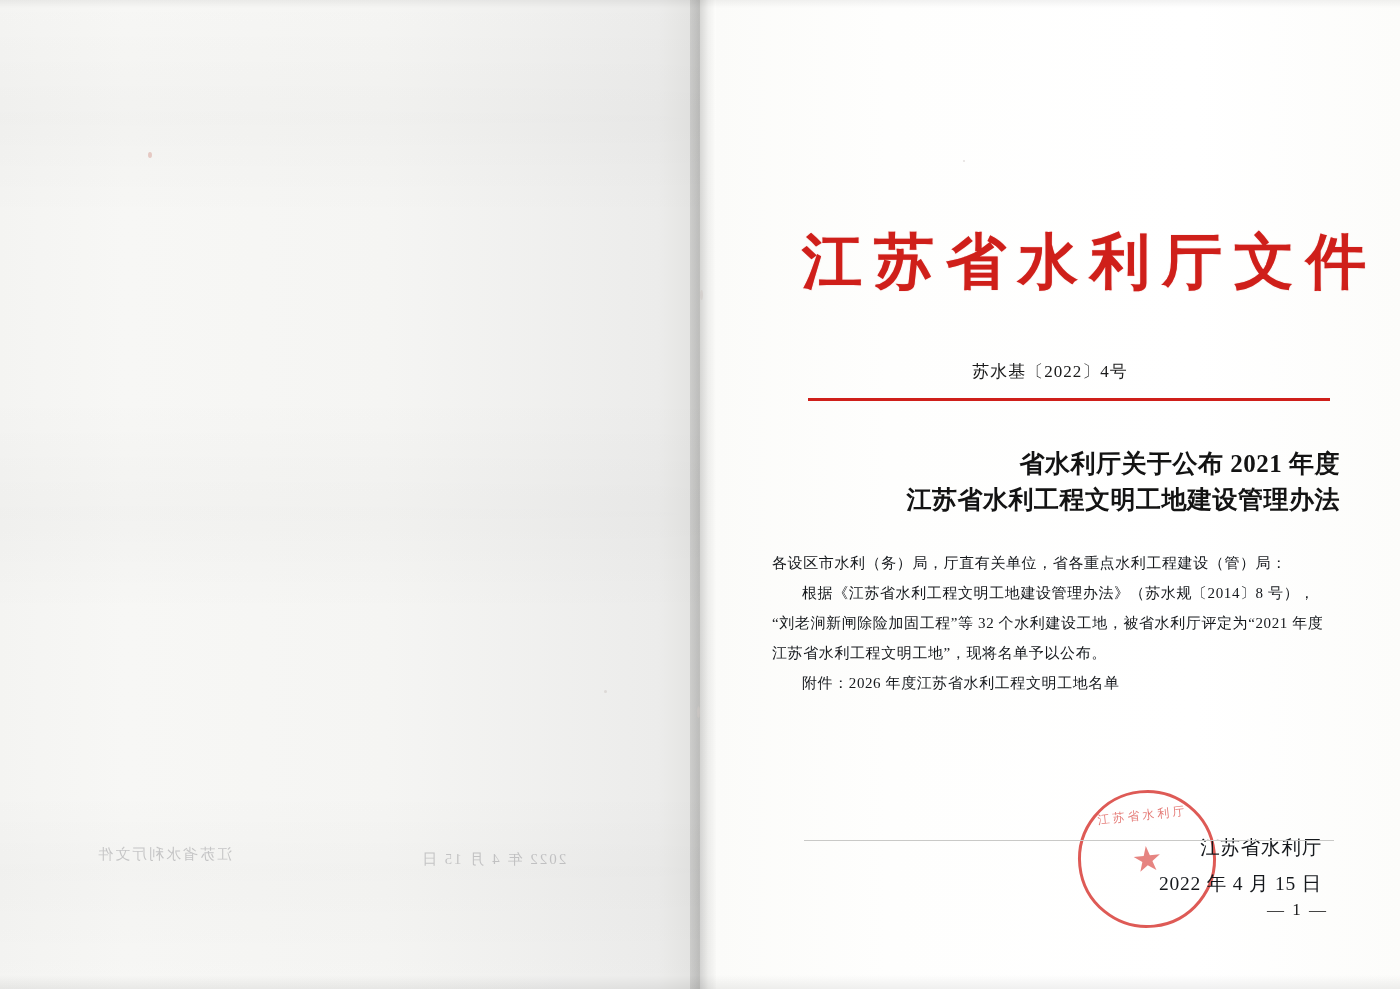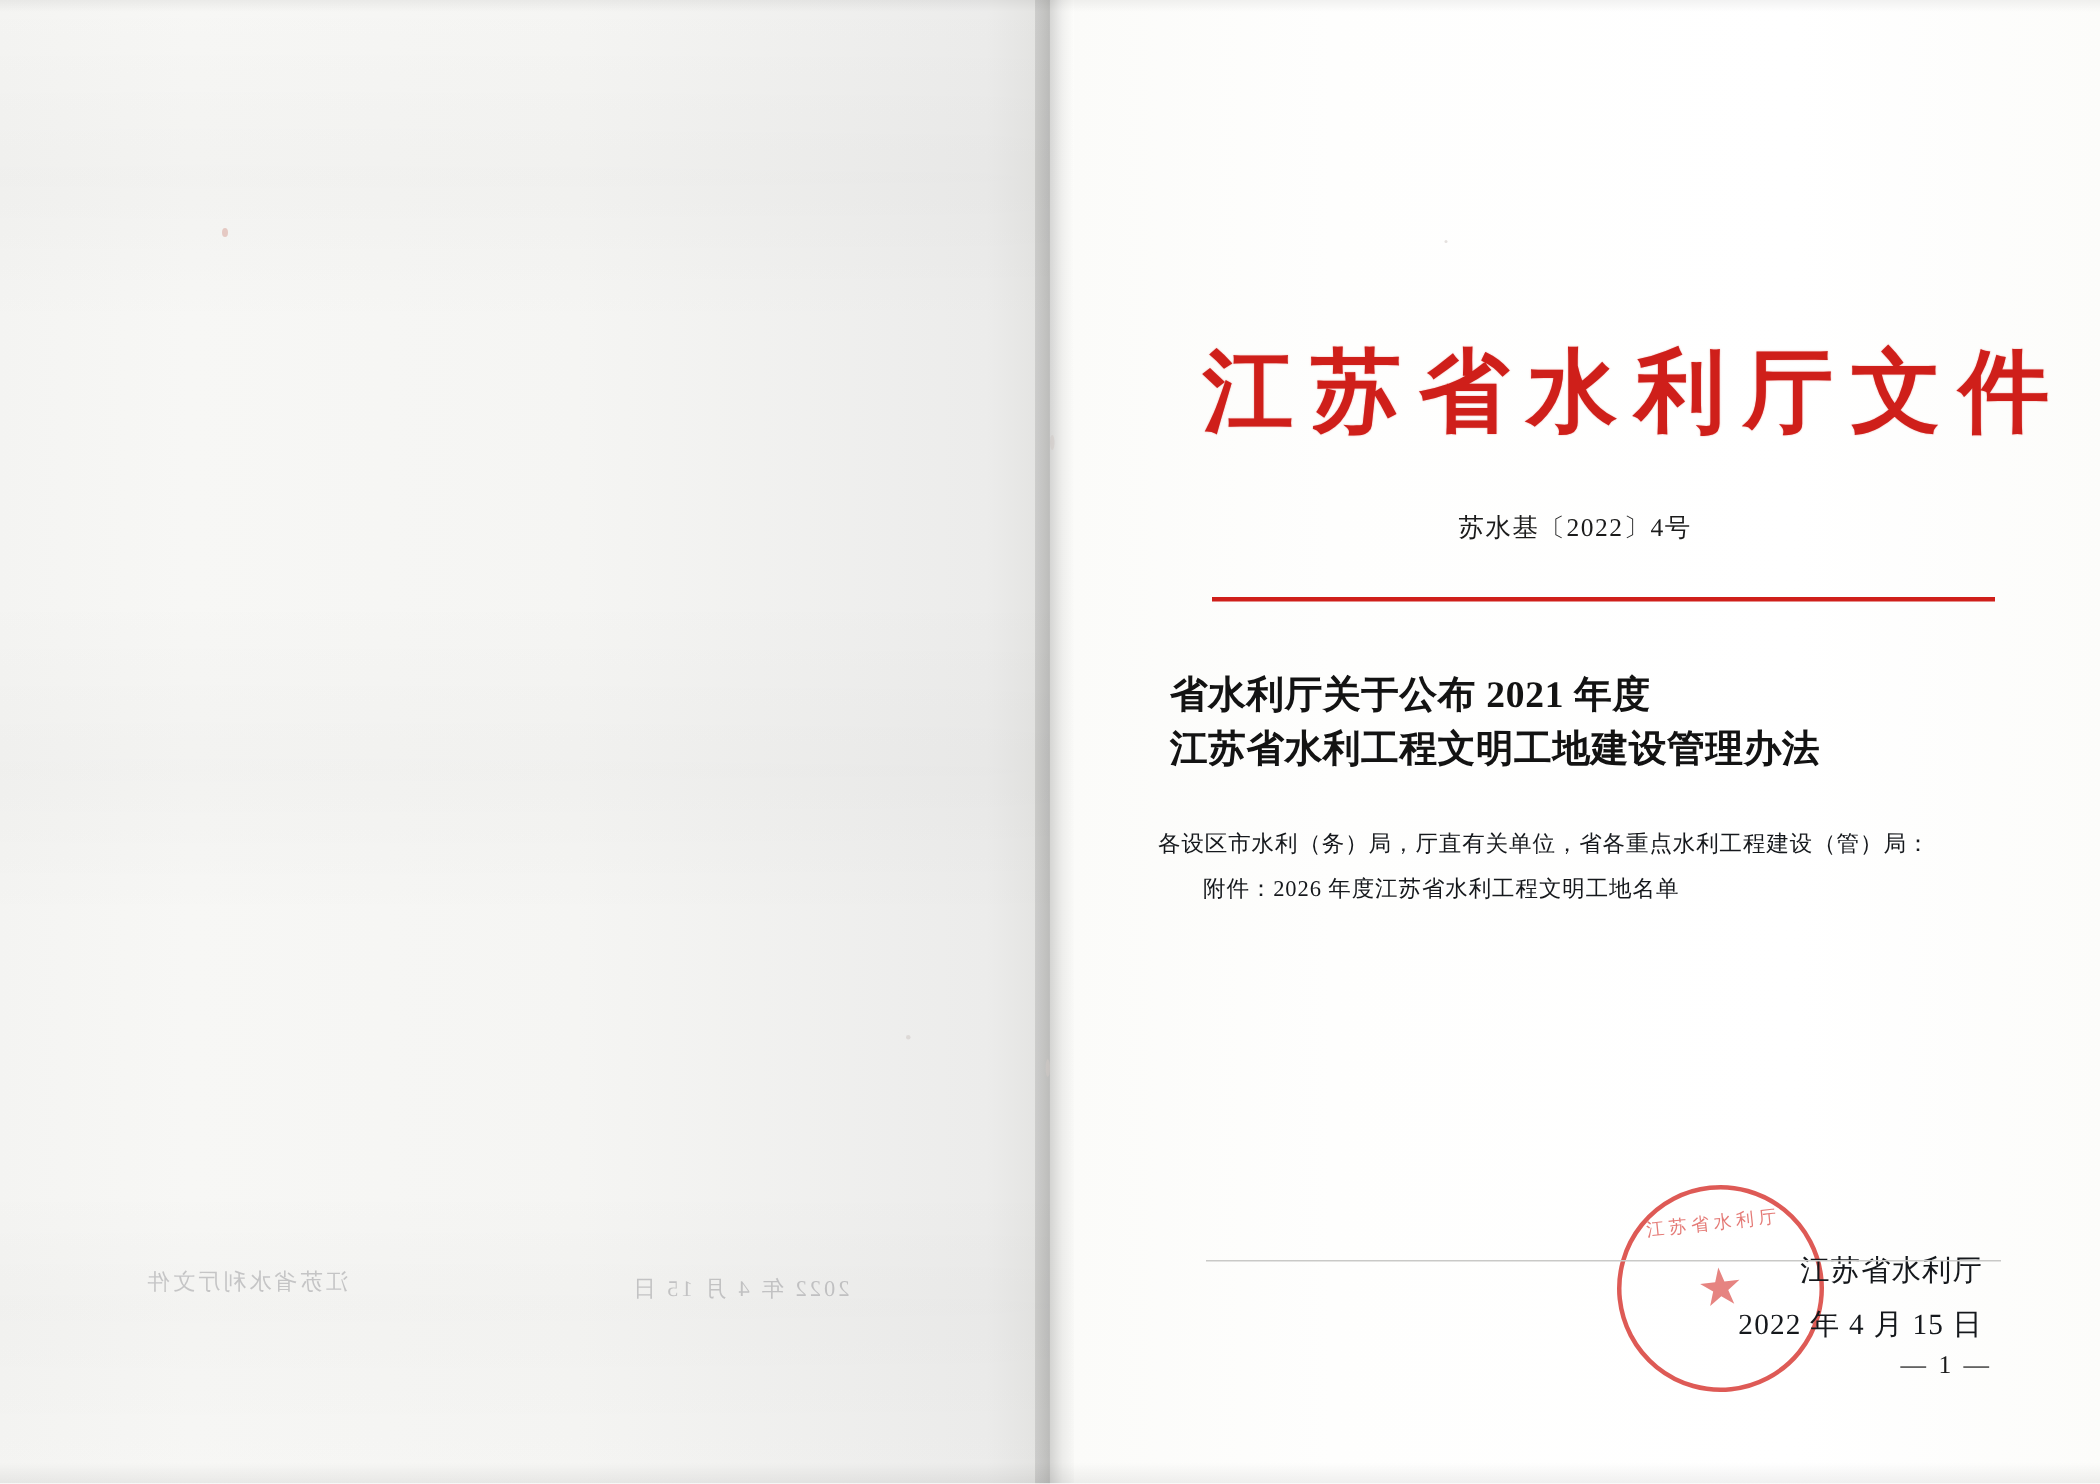--- a/index.html
+++ b/index.html
@@ -95,21 +95,21 @@
     letter-spacing: 12px;
     text-indent: 12px;
     line-height: 1.1;
     white-space: nowrap;
     text-shadow: 0 0 1px rgba(207,31,26,0.5);
   }
 
   .docnum {
     position: absolute;
     left: 0;
-    top: 340px;
+    top: 360px;
     width: 620px;
     text-align: center;
     font-size: 17px;
     color: #1b1b1b;
     letter-spacing: 1px;
   }
 
   .redline {
     position: absolute;
     left: 68px;
@@ -117,21 +117,21 @@
     width: 522px;
     height: 3px;
     background: #cf1f1a;
   }
 
   .title {
     position: absolute;
     left: 40px;
     top: 446px;
     width: 560px;
-    text-align: left;
+    text-align: right;
     font-size: 25px;
     font-weight: 700;
     line-height: 1.45;
     color: #131313;
     letter-spacing: 0.5px;
   }
 
   .body-text {
     position: absolute;
     left: 32px;
@@ -245,20 +245,21 @@
 
   <div class="redline"></div>
 
   <div class="title">
     <div>省水利厅关于公布 2021 年度</div>
     <div>江苏省水利工程文明工地建设管理办法</div>
   </div>
 
   <div class="body-text">
     <p>各设区市水利（务）局，厅直有关单位，省各重点水利工程建设（管）局：</p>
+    <p class="p-indent">根据《江苏省水利工程文明工地建设管理办法》（苏水规〔2014〕8 号），“刘老涧新闸除险加固工程”等 32 个水利建设工地，被省水利厅评定为“2021 年度江苏省水利工程文明工地”，现将名单予以公布。</p>
     <p class="p-indent">附件：2026 年度江苏省水利工程文明工地名单</p>
   </div>
 
   <div class="seal">
     <div class="arc-top">江苏省水利厅</div>
     <div class="star">★</div>
   </div>
 
   <div class="sign">
     <div>江苏省水利厅</div>

